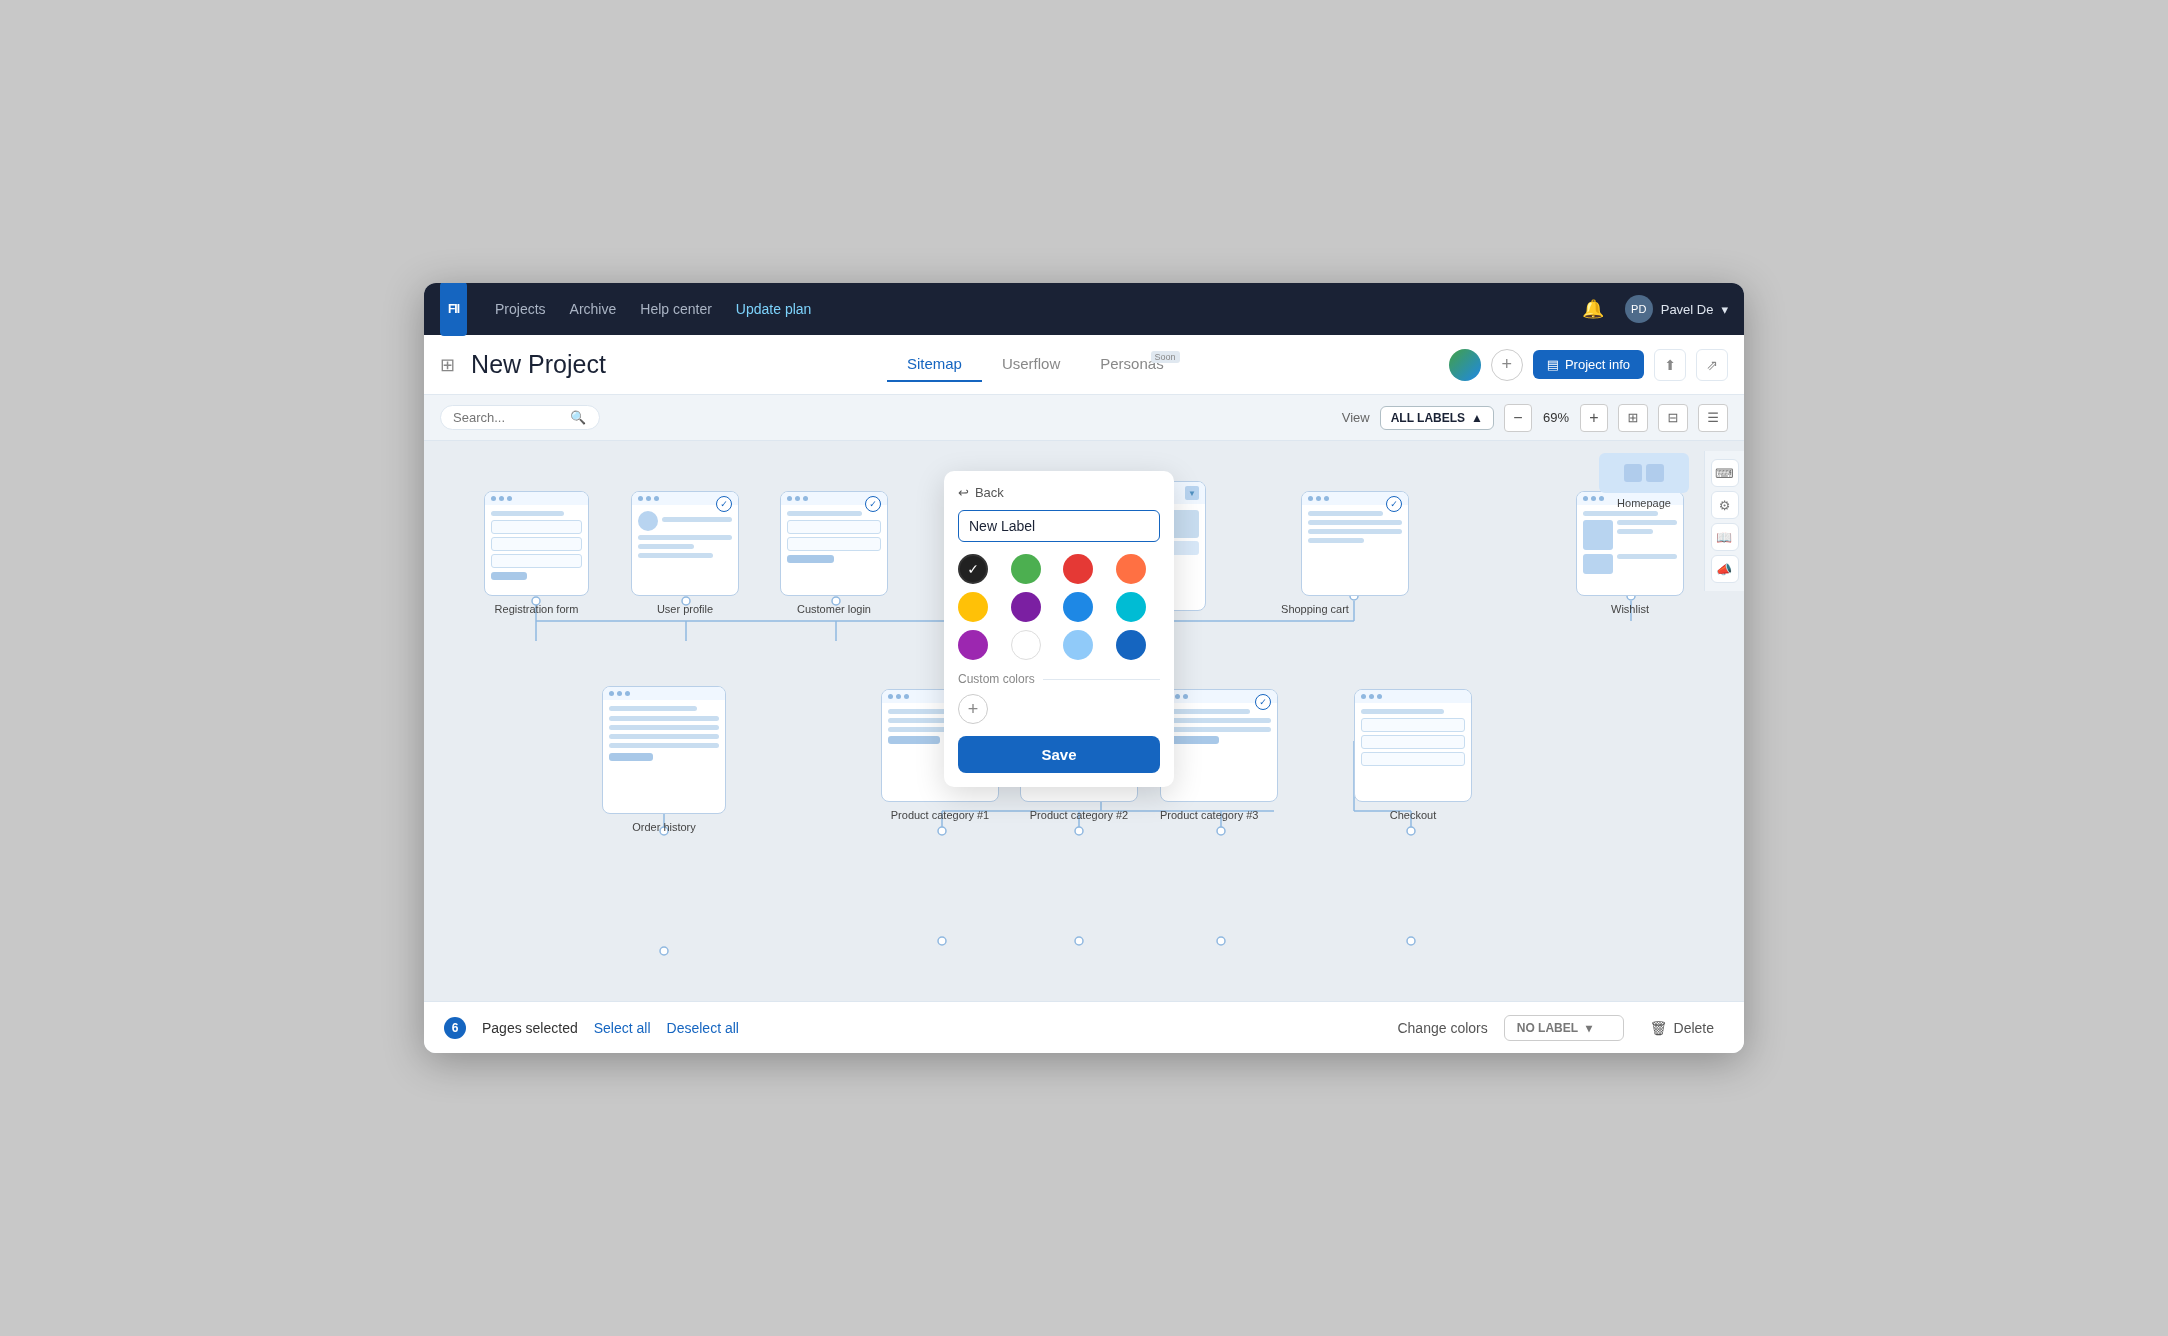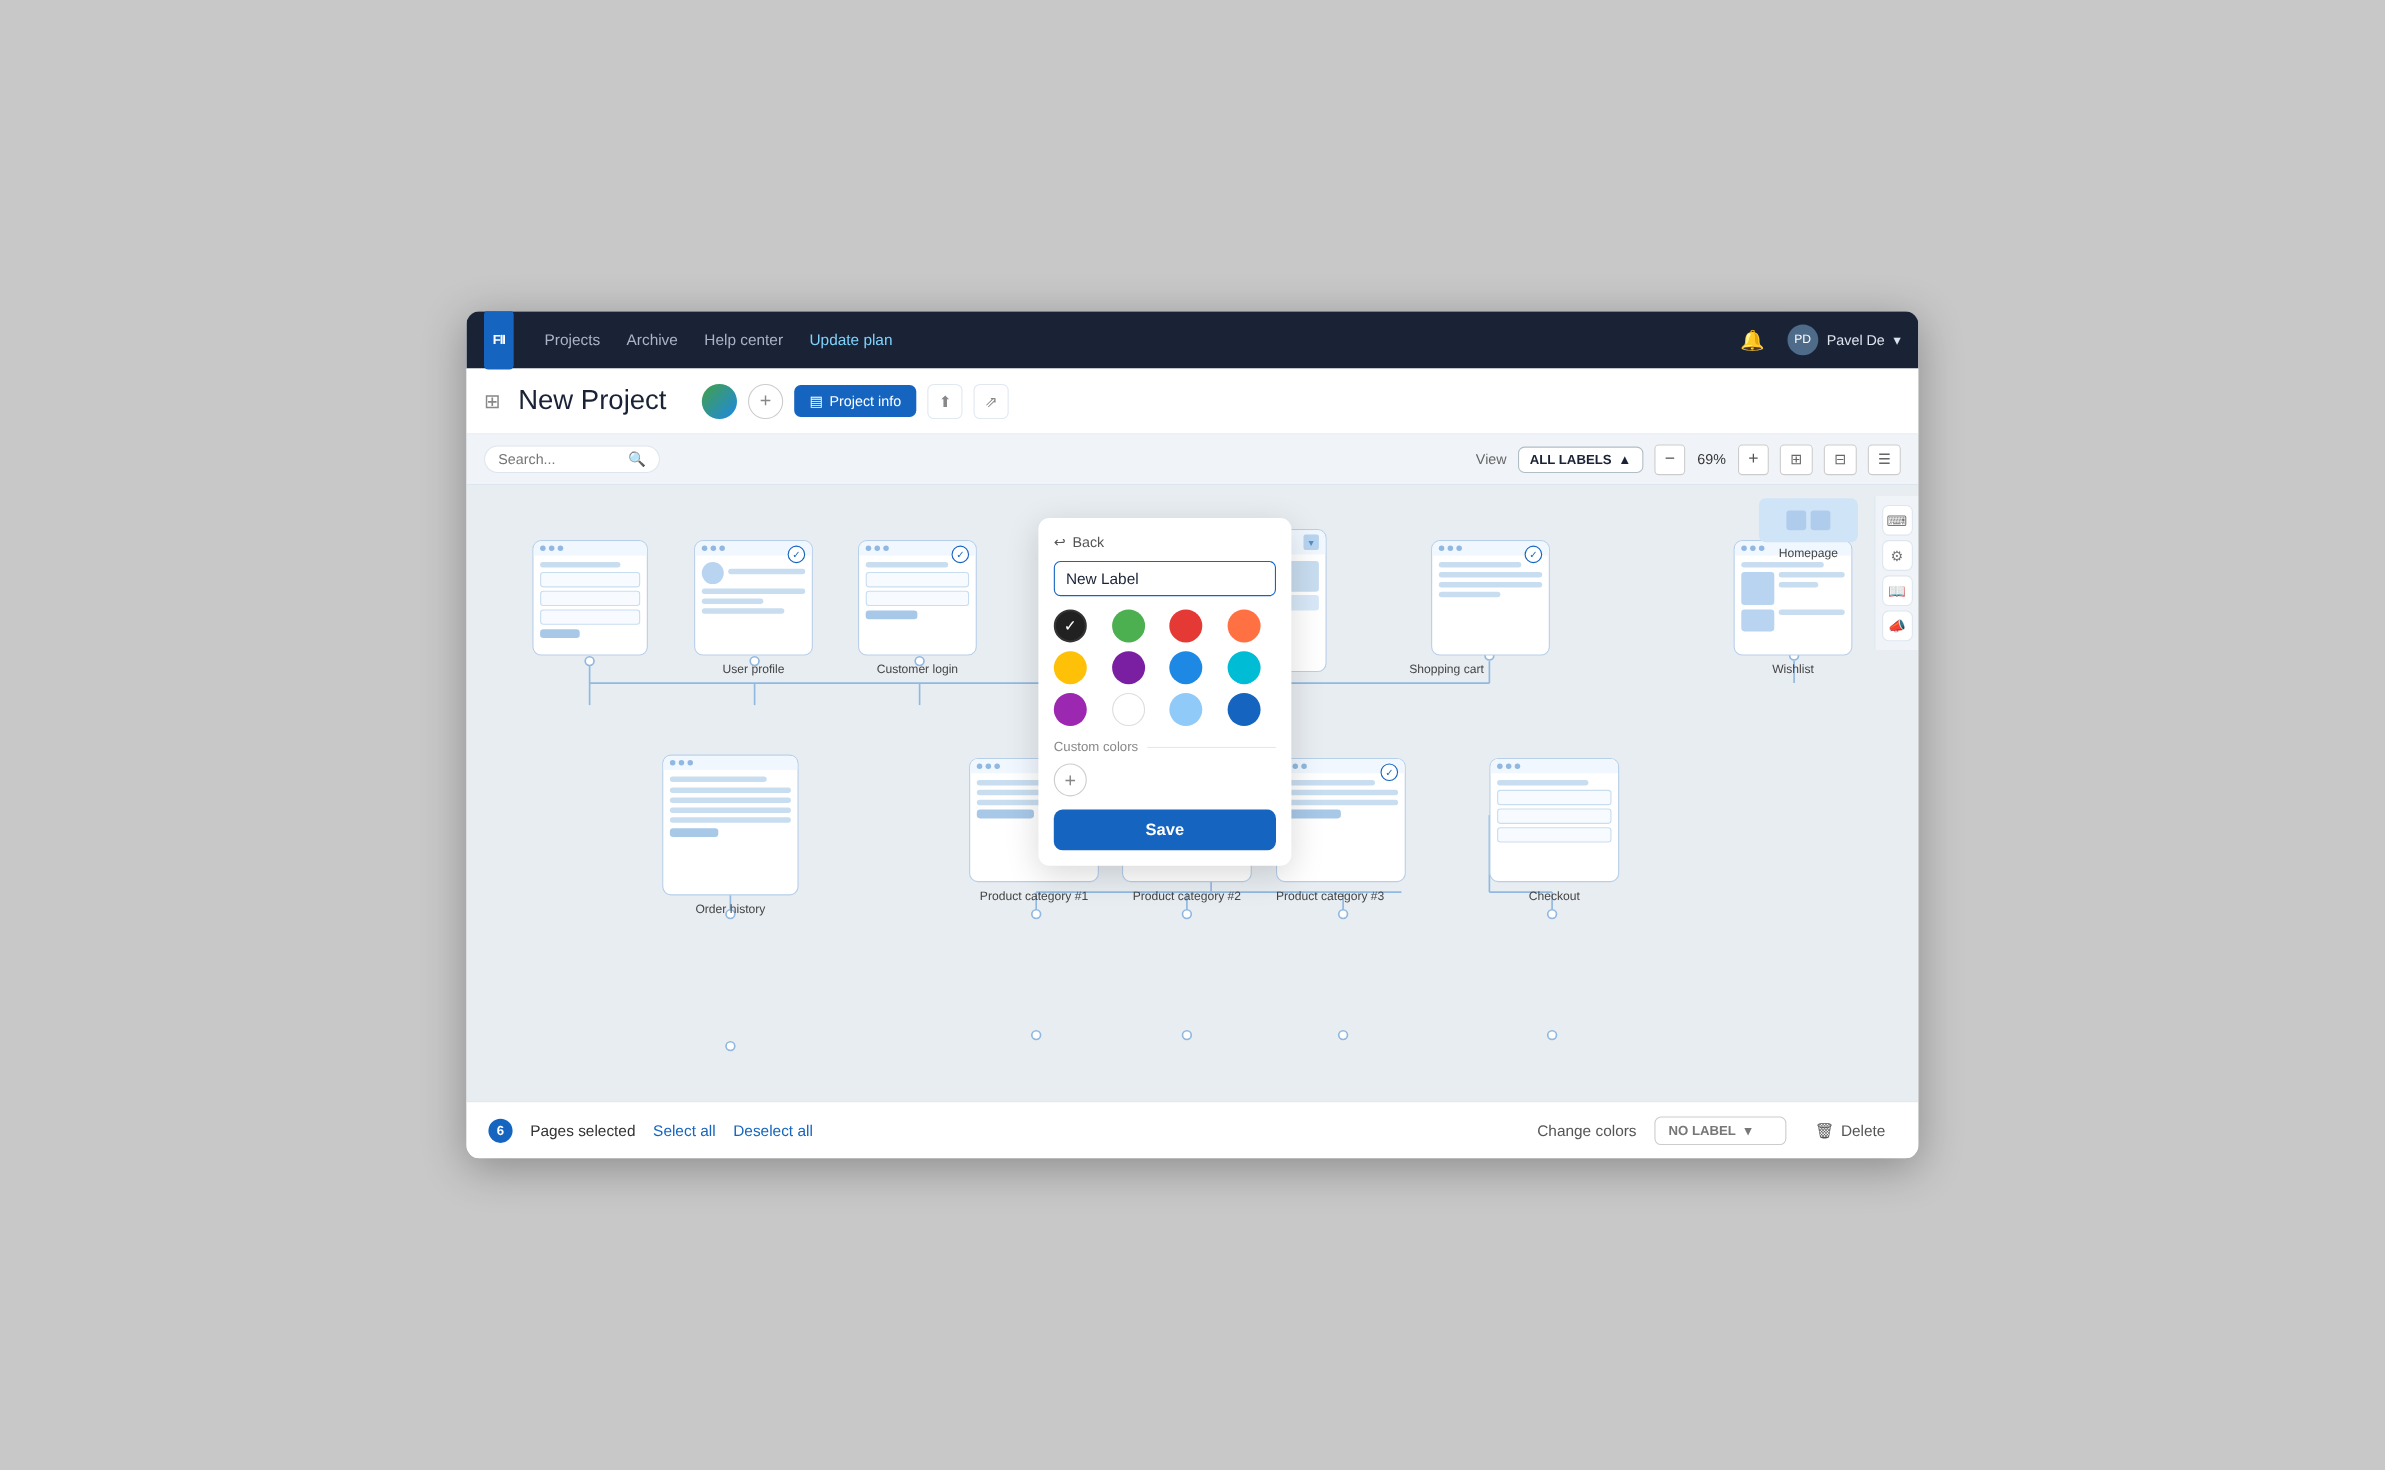--- a/index.html
+++ b/index.html
@@ -497,20 +497,28 @@
     <div class="nav-user">
       <div class="nav-avatar">PD</div>
       <span>Pavel De</span>
       <span>▾</span>
     </div>
   </div>
 
   <div class="subnav">
     <span class="grid-icon">⊞</span>
     <span class="project-title">New Project</span>
+    <div class="tab-area">
+      <div class="tab active">Sitemap</div>
+      <div class="tab">Userflow</div>
+      <div class="tab">
+        <span>Personas</span>
+        <span class="soon-badge">Soon</span>
+      </div>
+    </div>
     <div class="subnav-right">
       <div class="avatar-circle"></div>
       <button class="add-btn">+</button>
       <button class="project-info-btn">
         <span>▤</span>
         <span>Project info</span>
       </button>
       <button class="toolbar-icon-btn">⬆</button>
       <button class="toolbar-icon-btn">⇗</button>
     </div>
@@ -590,20 +598,21 @@
           <div class="wf-dot"></div>
       </div>
       <div class="wf-body">
         <div class="wf-line medium"></div>
         <div class="wf-input"></div>
         <div class="wf-input"></div>
         <div class="wf-input"></div>
         <div class="wf-line w40" style="background:#a8c8e8;height:8px;margin-top:4px;"></div>
       </div>
     </div>
+    <div class="card-label" style="position:absolute;left:60px;top:162px;width:105px;text-align:center;font-size:11px;color:#444;">Registration form</div>
 
     <div class="wf-card" style="left:207px;top:50px;width:108px;height:105px;">
       <div class="wf-card-header">
         <div class="wf-dot"></div>
           <div class="wf-dot"></div>
           <div class="wf-dot"></div>
       </div>
       <div class="wf-check">✓</div>
       <div class="wf-body">
         <div style="display:flex;gap:4px;align-items:center;margin-bottom:4px;">

